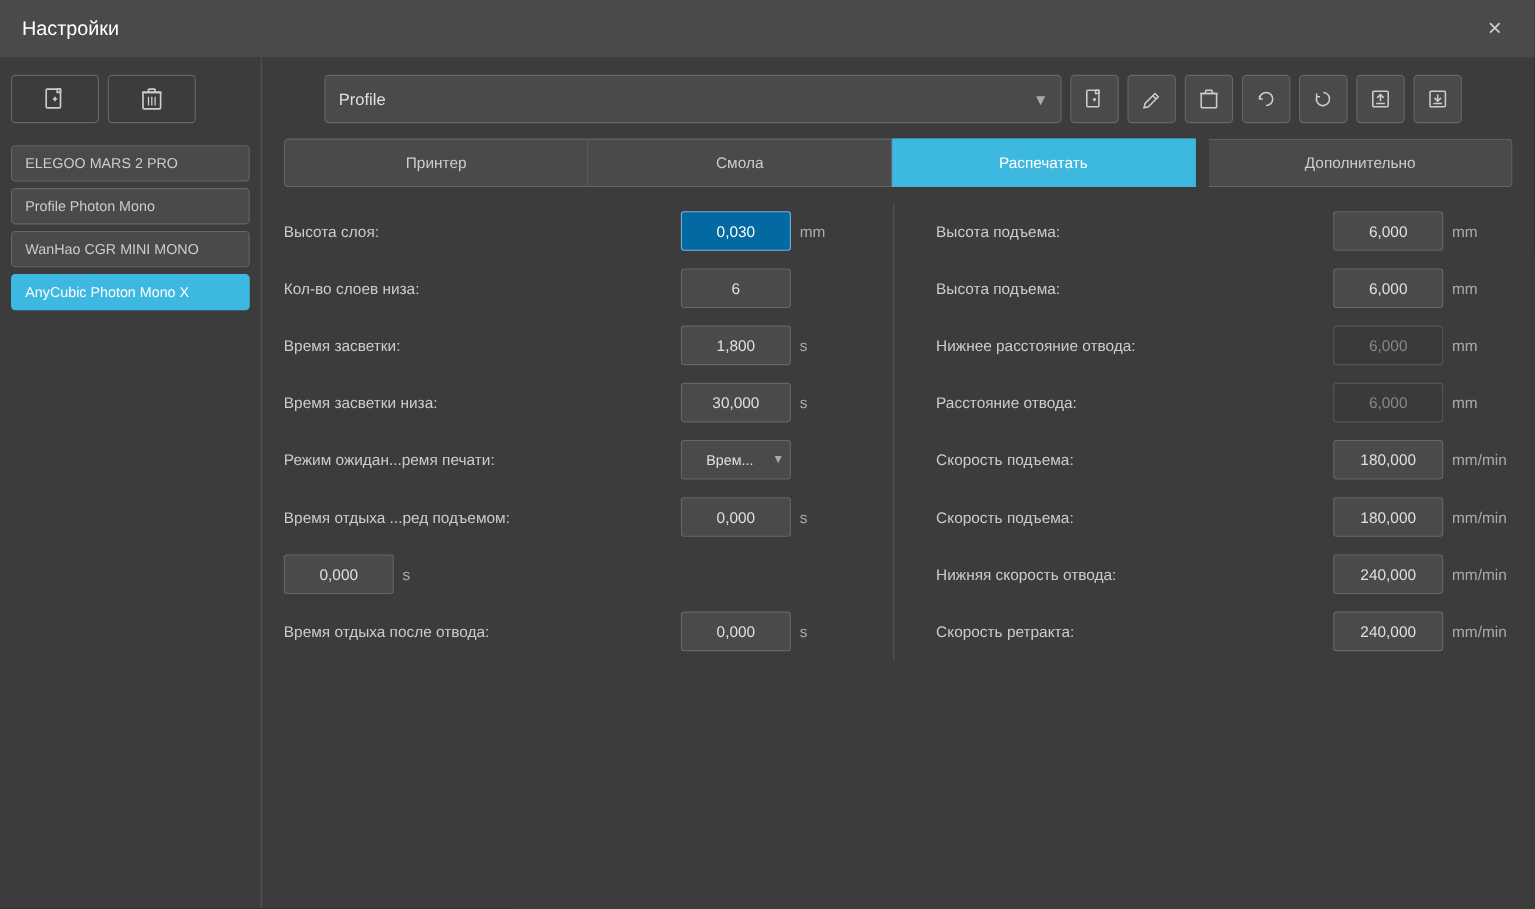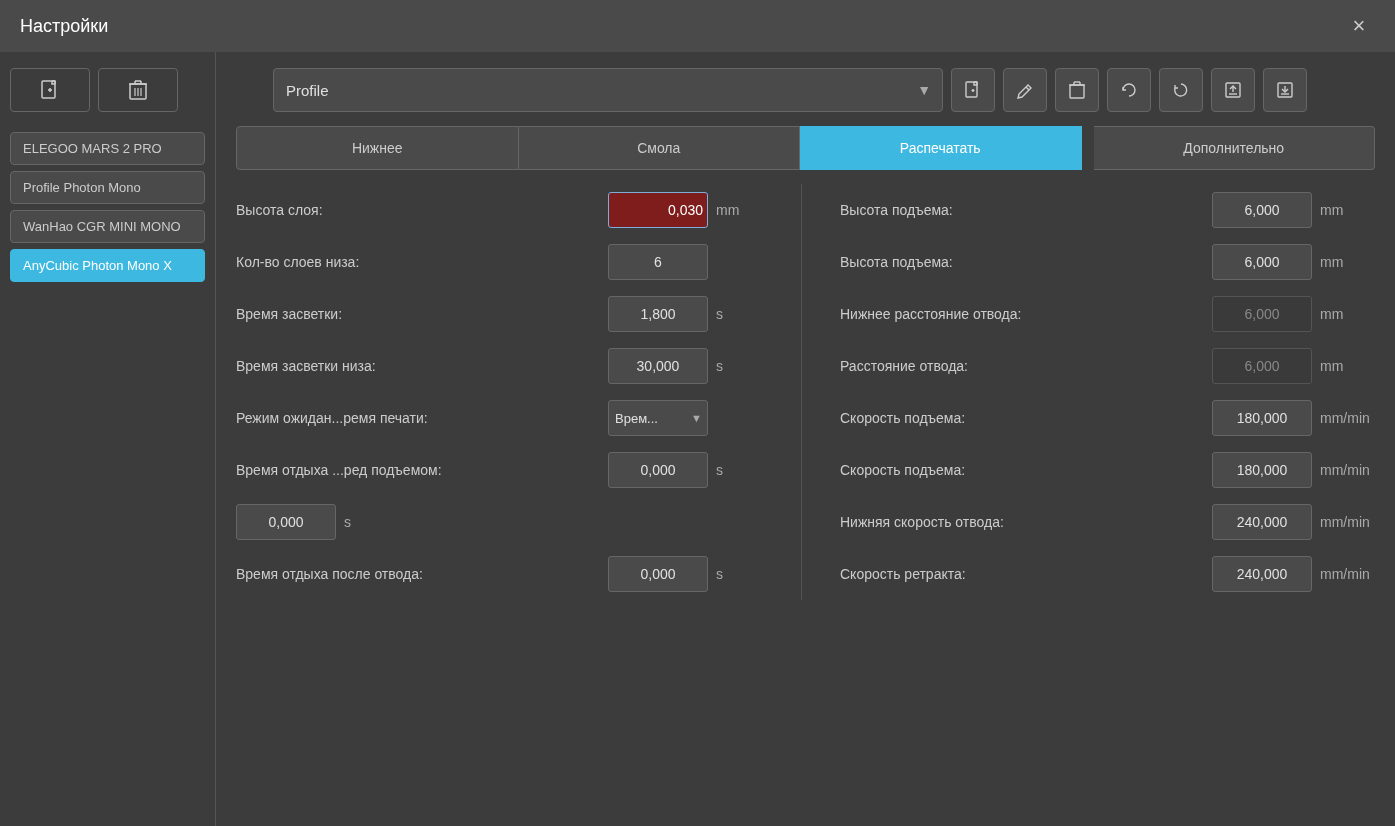--- a/index.html
+++ b/index.html
@@ -43,21 +43,21 @@
       justify-content: center;
       width: 32px;
       height: 32px;
     }
     .main-content {
       display: flex;
       flex: 1;
       overflow: hidden;
     }
     .sidebar {
-      width: 216px;
+      width: 238px;
       background: #3c3c3c;
       padding: 16px 10px;
       display: flex;
       flex-direction: column;
       gap: 6px;
       border-right: 1px solid #555;
     }
     .sidebar-top-buttons {
       display: flex;
       gap: 8px;
@@ -205,24 +205,23 @@
       height: 36px;
       background: #4a4a4a;
       border: 1px solid #666;
       border-radius: 3px;
       color: #e0e0e0;
       font-size: 14px;
       text-align: center;
       padding: 0 4px;
     }
     .field-input.selected {
-      background: #7f1d1d;
+      background: #0369a1;
       border-color: #7aafdc;
       color: #fff;
-      text-align: right;
     }
     .field-input.disabled {
       background: #3a3a3a;
       color: #888;
       border-color: #555;
     }
     .field-unit {
       width: 55px;
       font-size: 14px;
       color: #aaa;
@@ -233,21 +232,21 @@
       height: 36px;
     }
     .dropdown-input {
       width: 100%;
       height: 100%;
       background: #4a4a4a;
       border: 1px solid #666;
       border-radius: 3px;
       color: #e0e0e0;
       font-size: 13px;
-      padding: 0 24px 0 6px;
+      padding: 0 24px 0 22px;
       appearance: none;
       cursor: pointer;
     }
     .dropdown-arrow {
       position: absolute;
       right: 6px;
       top: 50%;
       transform: translateY(-50%);
       font-size: 11px;
       color: #aaa;
@@ -358,21 +357,21 @@
           <svg width="18" height="18" viewBox="0 0 18 18" fill="none">
             <rect x="2" y="2" width="14" height="14" rx="1" stroke="#ccc" stroke-width="1.4" fill="none"></rect>
             <line x1="9" y1="5" x2="9" y2="11" stroke="#ccc" stroke-width="1.4"></line>
             <polyline points="6,8 9,11 12,8" stroke="#ccc" stroke-width="1.4" fill="none"></polyline>
             <line x1="5" y1="13" x2="13" y2="13" stroke="#ccc" stroke-width="1.4"></line>
           </svg>
         </button>
       </div>
 
       <div class="tabs">
-        <button class="tab-btn">Нижнее</button>
+        <button class="tab-btn">Принтер</button>
         <button class="tab-btn">Смола</button>
         <button class="tab-btn active">Распечатать</button>
         <button class="tab-btn">Дополнительно</button>
       </div>
 
       <div class="fields-area">
 
         <div class="fields-col">
 
           <div class="field-row">

